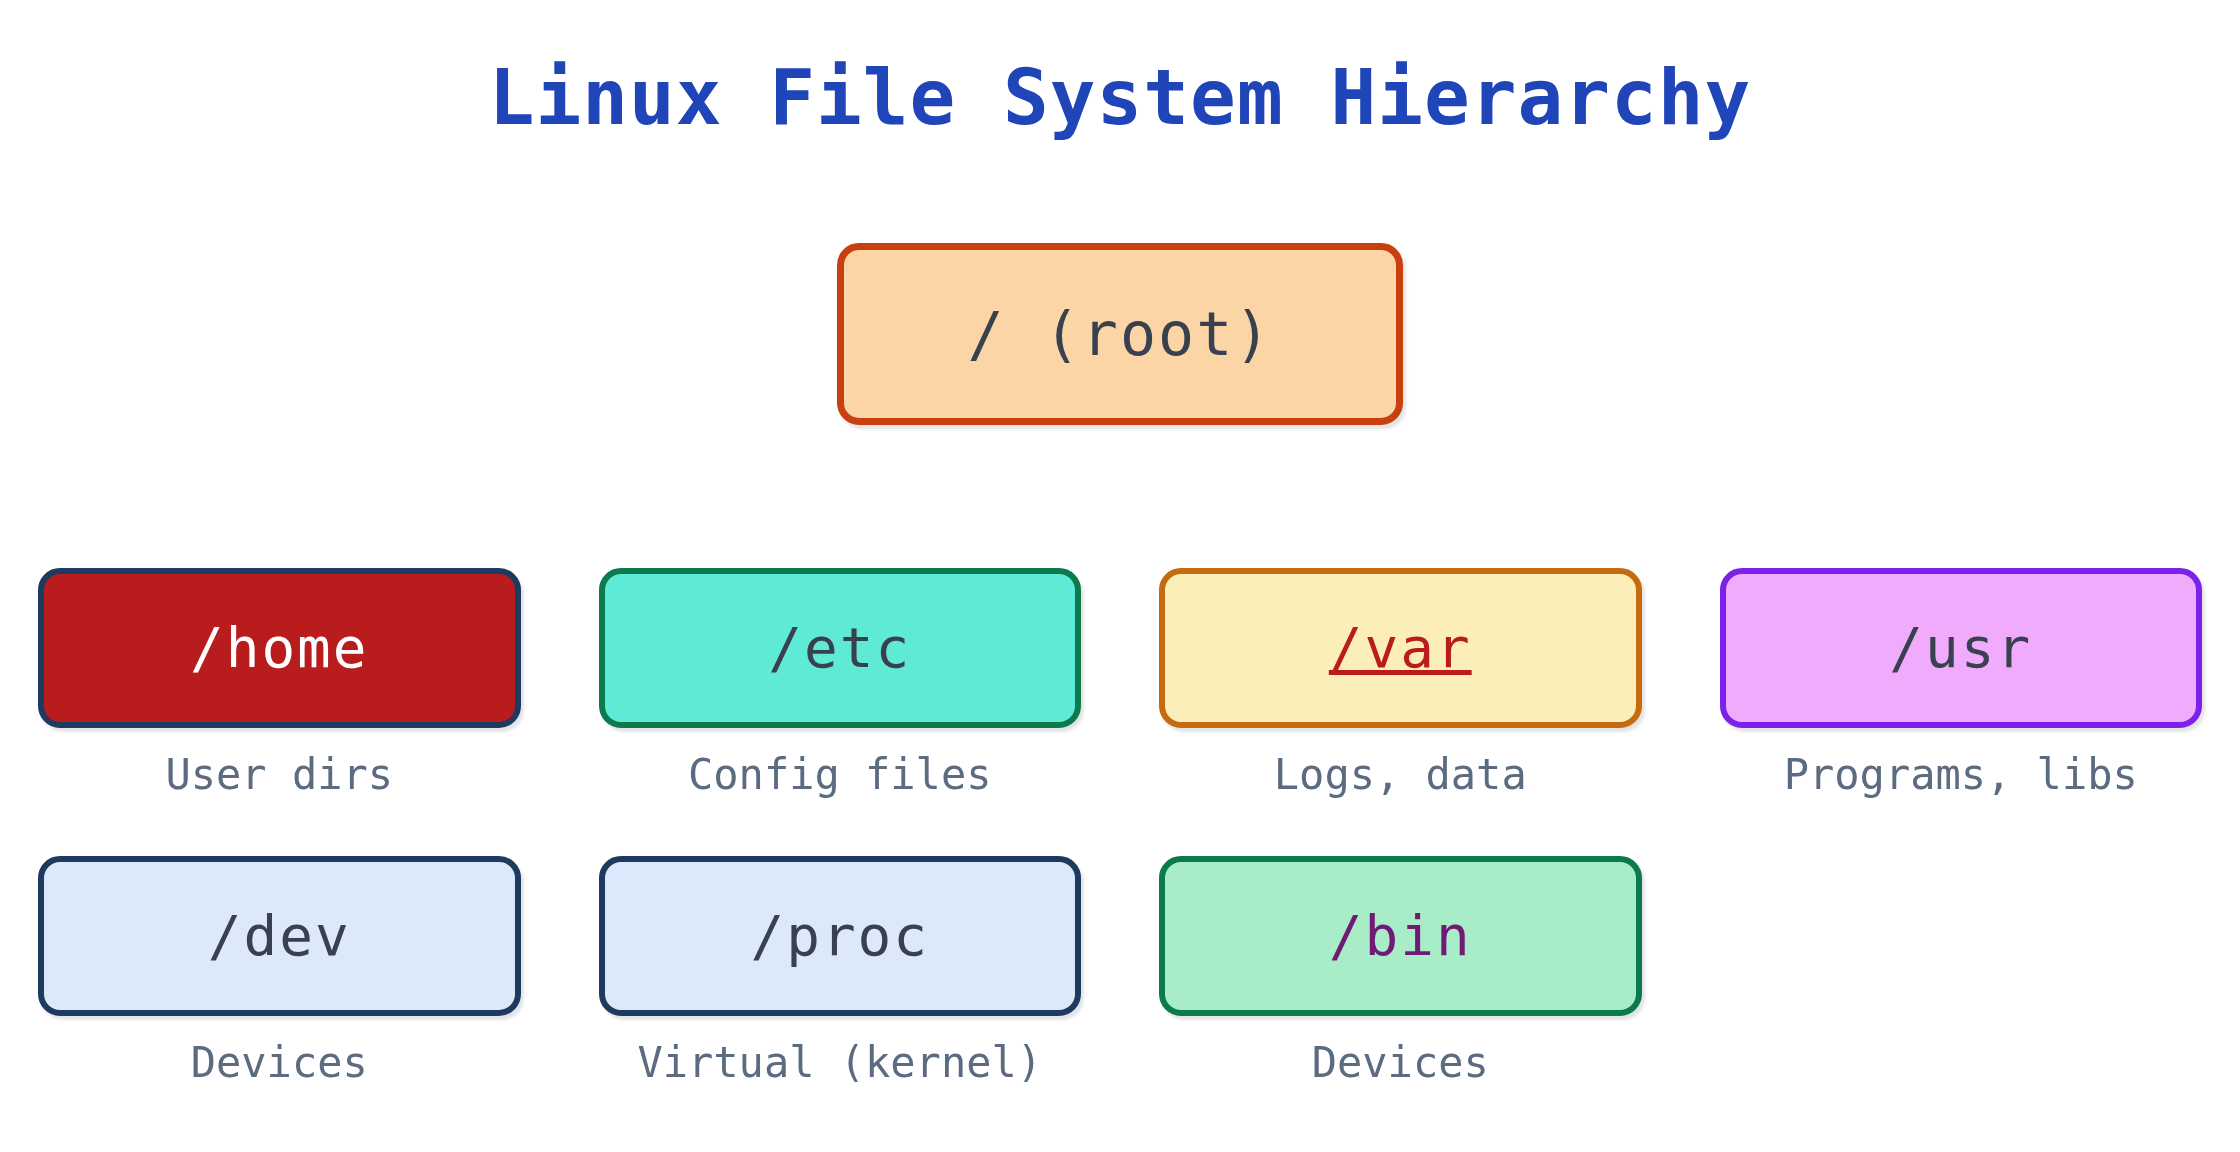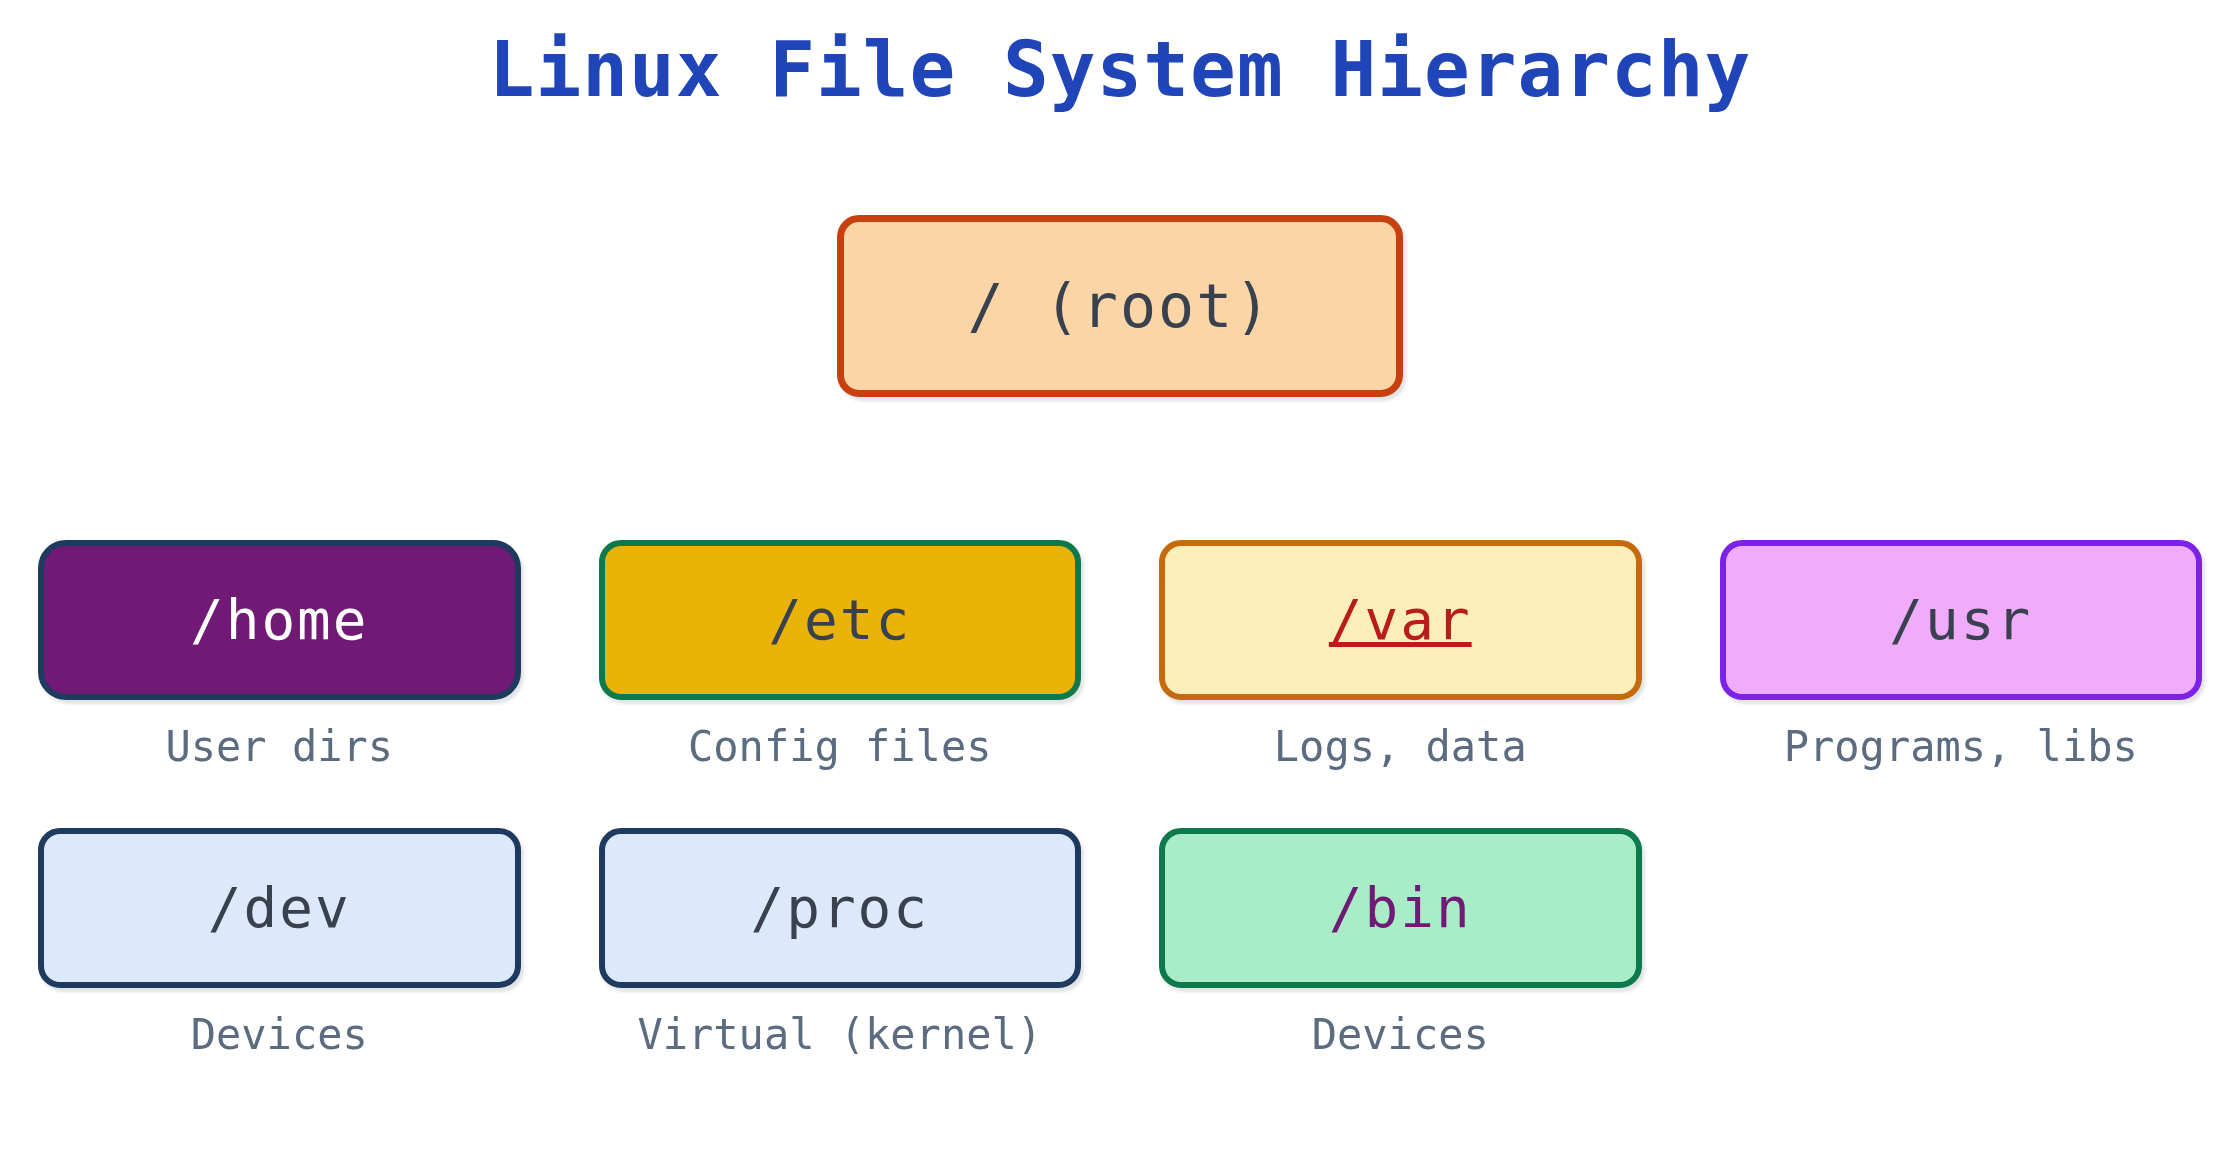--- a/index.html
+++ b/index.html
@@ -15,20 +15,21 @@
   body {
     font-family: "DejaVu Sans Mono", "Liberation Mono", monospace;
     position: relative;
   }
 
   .canvas {
     position: relative;
     width: 2240px;
     height: 824px;
     background: #ffffff;
+    margin-top: 28px;
   }
 
   
   .page-title {
     position: absolute;
     top: 26px;
     left: 0;
     width: 2240px;
     text-align: center;
     font-family: "DejaVu Sans Mono", "Liberation Mono", monospace;
@@ -121,29 +122,29 @@
 
   <div class="root-row">
     <div class="node root" style="background: rgb(251, 213, 165); border-color: rgb(200, 64, 15); color: rgb(57, 65, 79);">
       <span>/ (root)</span>
     </div>
   </div>
 
   <div class="grid">
 
     <div class="cell">
-      <div class="node" style="background: #701a75; border-width: 6px; border-style: solid; border-color: rgb(31, 58, 95); color: rgb(255, 255, 255); border-radius: 28px;">
+      <div class="node" style="background: #b91c1c; border-width: 6px; border-style: solid; border-color: rgb(31, 58, 95); color: rgb(255, 255, 255);">
         <span>/home</span>
       </div>
       <div class="caption" style="color: rgb(91, 107, 128);">User dirs</div>
       <div class="row-gap-spacer"></div>
     </div>
 
     <div class="cell">
-      <div class="node" style="background: #eab308; border-width: 6px; border-style: solid; border-color: rgb(13, 122, 77); color: rgb(57, 65, 79);">
+      <div class="node" style="background: #5eead4; border-width: 6px; border-style: solid; border-color: rgb(13, 122, 77); color: rgb(57, 65, 79);">
         <span>/etc</span>
       </div>
       <div class="caption" style="color: rgb(91, 107, 128);">Config files</div>
       <div class="row-gap-spacer"></div>
     </div>
 
     <div class="cell">
       <div class="node" style="background: rgb(251, 238, 184); border-width: 6px; border-style: solid; border-color: rgb(198, 106, 16); color: #b91c1c; text-decoration: underline;">
         <span>/var</span>
       </div>

